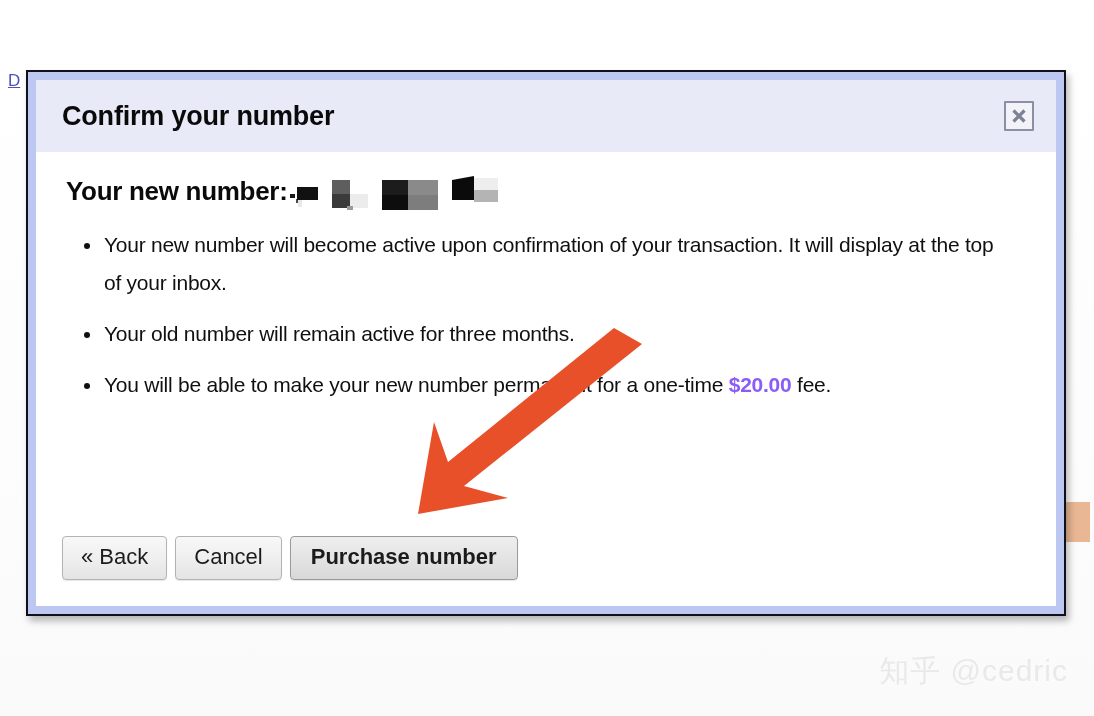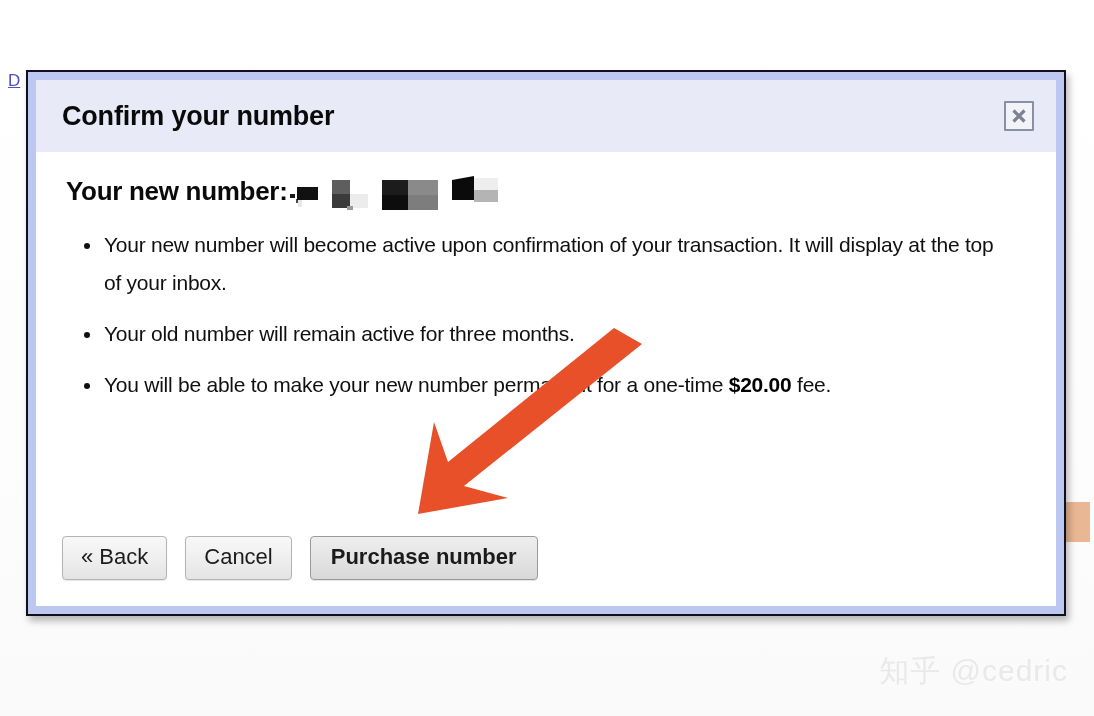--- a/index.html
+++ b/index.html
@@ -153,29 +153,29 @@
   #bullet-list li::before {
     content: "";
     position: absolute;
     left: -20px;
     top: 17px;
     width: 6px;
     height: 6px;
     border-radius: 50%;
     background: #101010;
   }
-  .price { color: #000000; font-weight: bold; }
+  .price { color: #8b5cf6; font-weight: bold; }
 
   
   #modal-footer {
     flex: 0 0 auto;
     padding: 2px 26px 26px 26px;
     display: flex;
     align-items: center;
-    gap: 18px;
+    gap: 8px;
   }
   .btn {
     font-family: "Liberation Sans", sans-serif;
     font-size: 22px;
     color: #1b1b1b;
     background: linear-gradient(180deg, #f8f8f8 0%, #eeeeee 55%, #e4e4e4 100%);
     border: 1px solid #b3b3b3;
     border-radius: 4px;
     padding: 9px 18px 11px 18px;
     cursor: pointer;

